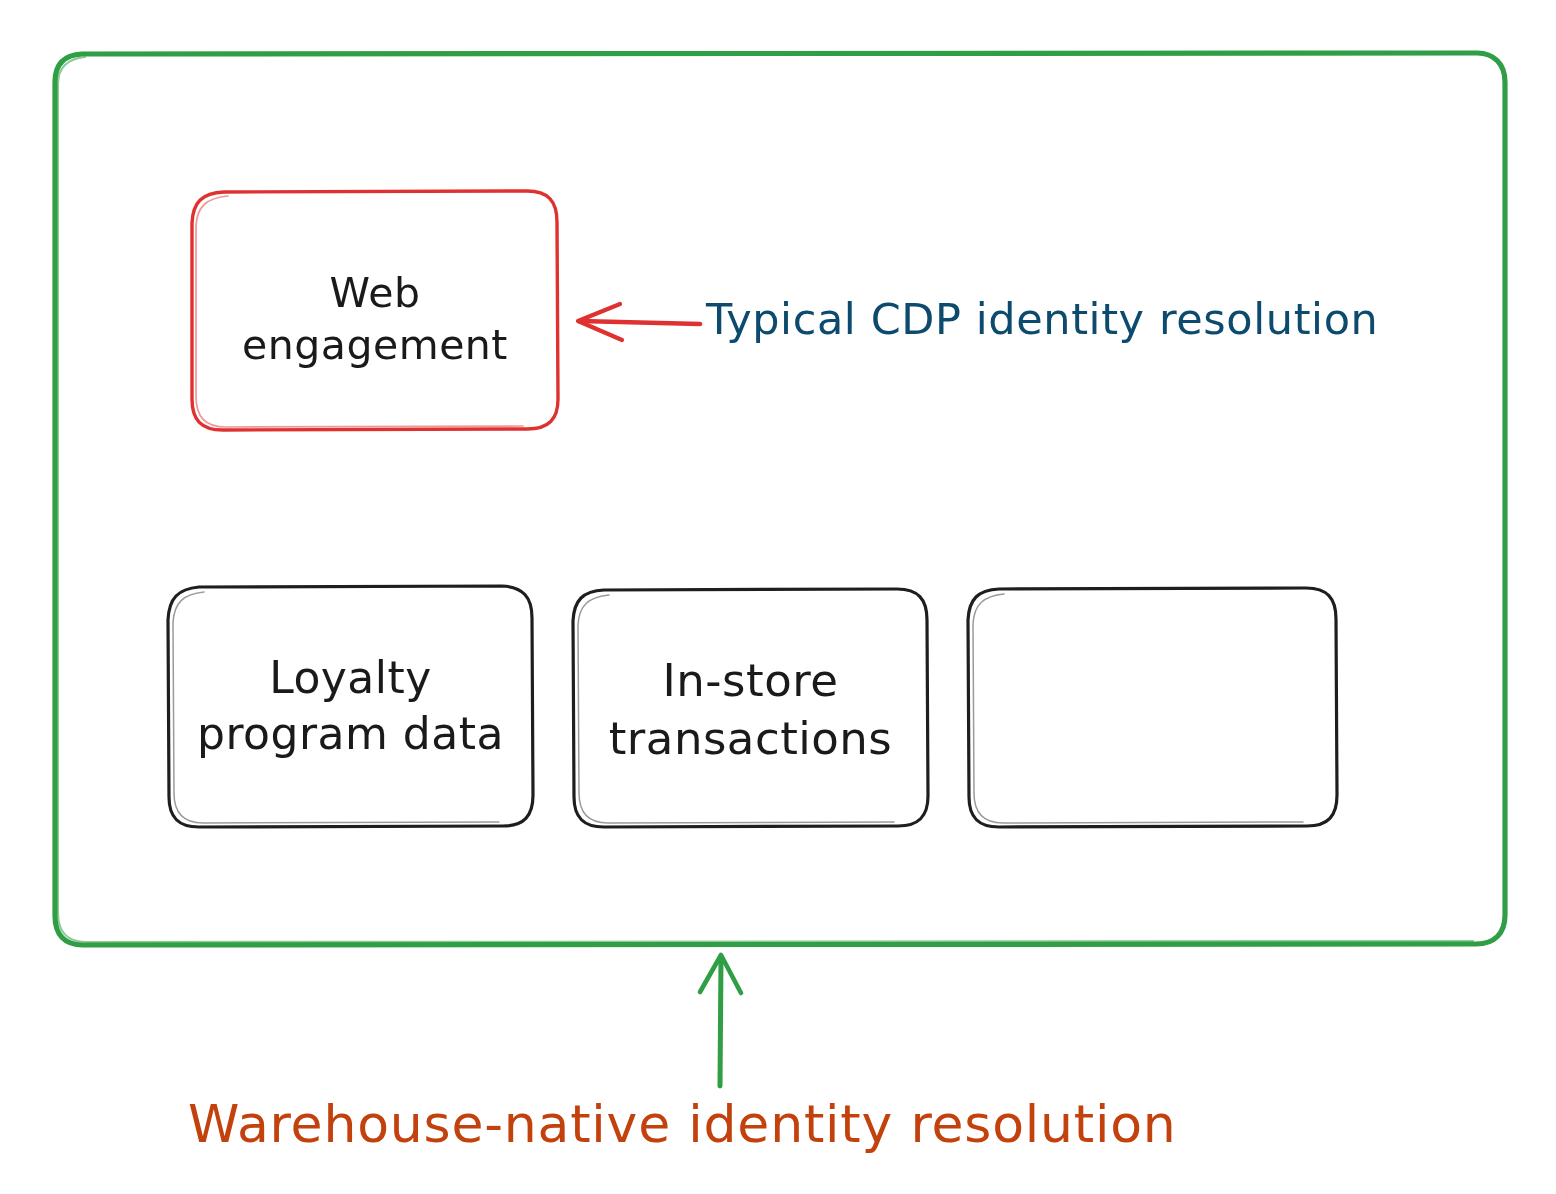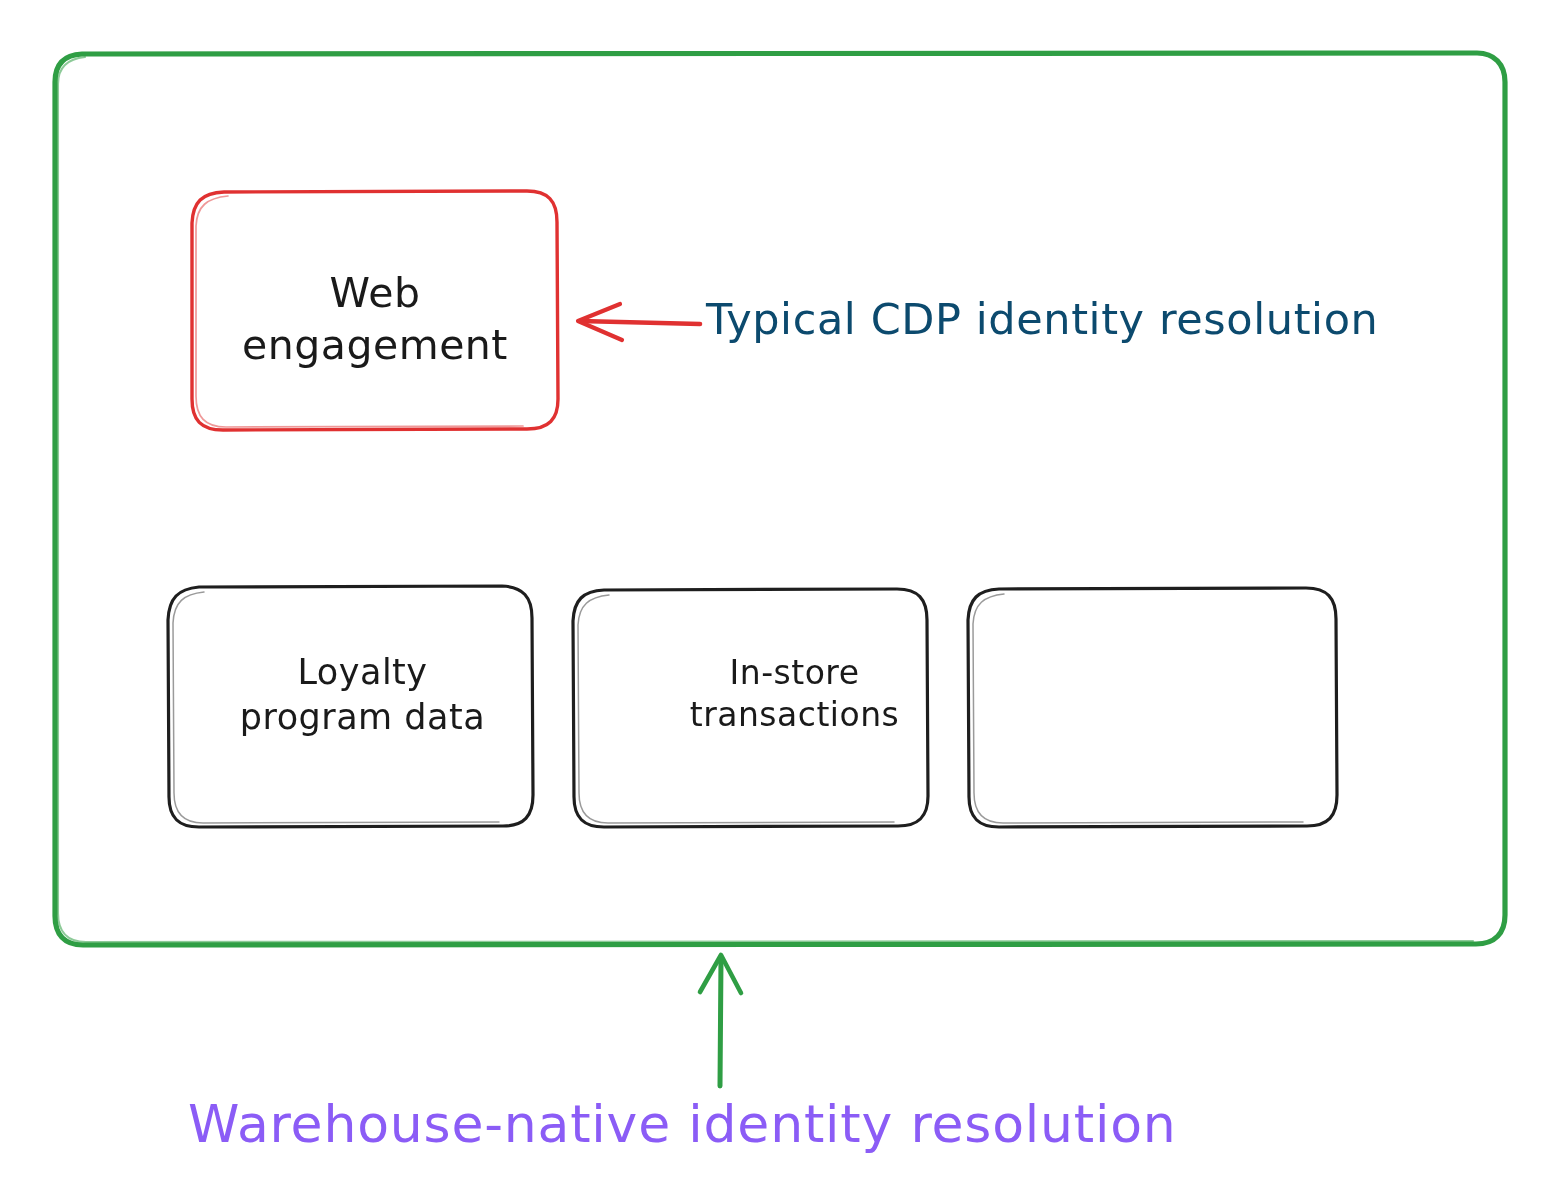--- a/index.html
+++ b/index.html
@@ -57,31 +57,30 @@
   #label-web-engagement {
     left: 192px; top: 245px;
     width: 366px;
     font-size: 41px;
     margin-top: 22px;
   }
 
   
   #node-loyalty { left: 168px; top: 586px; width: 365px; height: 241px; }
   #label-loyalty {
-    left: 180px; top: 650px;
+    left: 168px; top: 650px;
     width: 365px;
-    font-size: 35px;
+    font-size: 44px;
   }
 
   #node-instore { left: 573px; top: 589px; width: 355px; height: 238px; }
   #label-instore {
     left: 573px; top: 652px;
     width: 355px;
-    font-size: 33px;
-    padding-left: 44px;
+    font-size: 45px;
   }
 
   #node-historical { left: 968px; top: 588px; width: 369px; height: 239px; }
   #label-historical {
     left: 968px; top: 650px;
     width: 369px;
     font-size: 41px;
   }
 
   
@@ -91,21 +90,21 @@
     color: #0c4a6e;
     font-size: 43px;
     font-family: "DejaVu Sans", sans-serif;
     letter-spacing: 0.6px;
     white-space: nowrap;
     user-select: none;
   }
   #caption-warehouse {
     position: absolute;
     left: 188px; top: 1094px;
-    color: #8b5cf6;
+    color: #c2410c;
     font-size: 52px;
     font-family: "DejaVu Sans", sans-serif;
     letter-spacing: 0.8px;
     white-space: nowrap;
     user-select: none;
   }
 </style>
 </head>
 <body>
 

